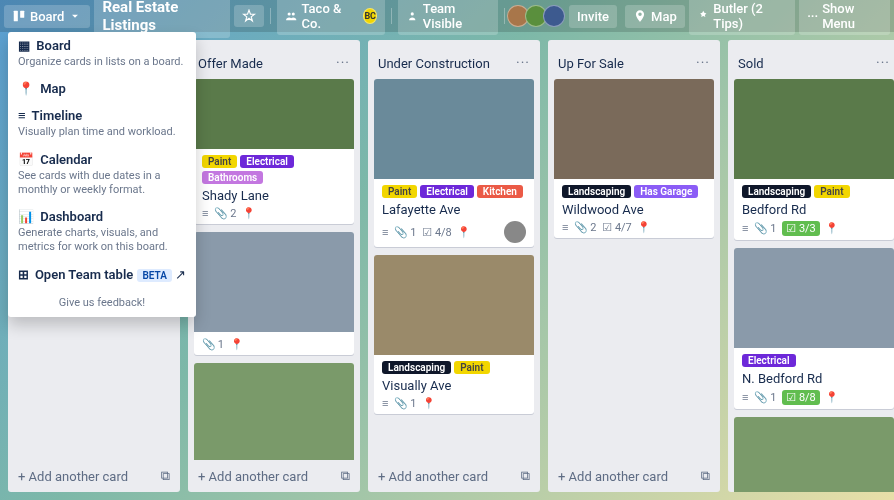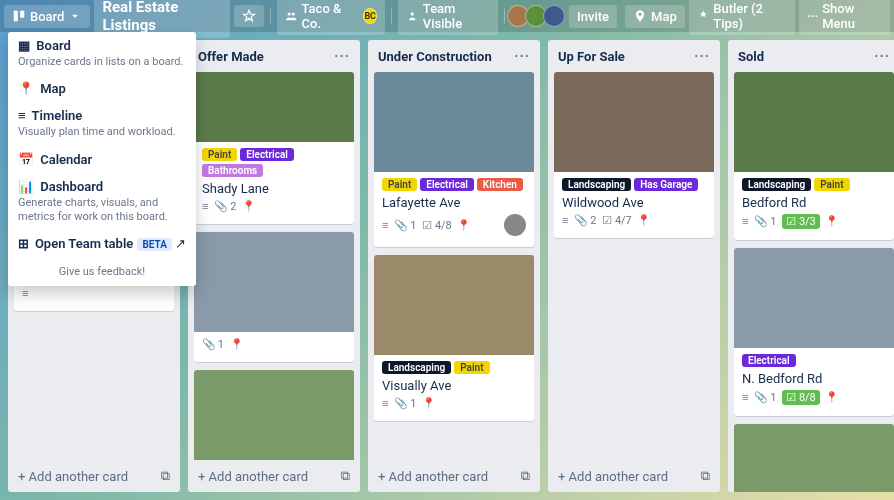--- a/index.html
+++ b/index.html
@@ -7,32 +7,32 @@
 .header { height: 32px; background: rgba(0,0,0,0.15); display: flex; align-items: center; padding: 0 4px; gap: 4px; color: #fff; font-size: 13px; }
 .hbtn { background: rgba(255,255,255,0.2); border-radius: 3px; padding: 4px 8px; display: flex; align-items: center; gap: 4px; cursor: pointer; font-size: 13px; color: #fff; font-weight: 500; }
 .hbtn.title { font-weight: 700; font-size: 15px; }
 .divider { width: 1px; height: 16px; background: rgba(255,255,255,0.3); margin: 0 2px; }
 .avatars { display: flex; }
 .avatar { width: 22px; height: 22px; border-radius: 50%; background: #888; margin-left: -4px; border: 1px solid rgba(255,255,255,0.4); }
 .avatar.y { background: #f2d600; color: #333; font-size: 9px; display: flex; align-items: center; justify-content: center; font-weight: bold; }
 .spacer { flex: 1; }
 .board { display: flex; gap: 8px; padding: 8px; height: calc(100% - 32px); overflow: hidden; position: relative; }
 .list { background: #ebecf0; border-radius: 3px; width: 172px; flex-shrink: 0; display: flex; flex-direction: column; max-height: 100%; }
-.list-header { padding: 8px 10px; display: flex; justify-content: space-between; align-items: center; font-size: 13px; font-weight: 700; color: #172b4d; }
+.list-header { padding: 8px 10px; display: flex; justify-content: space-between; align-items: center; font-size: 13px; font-weight: 400; color: #172b4d; margin-top: 7px; }
 .list-body { padding: 0 6px; overflow-y: auto; flex: 1; }
 .list-body::-webkit-scrollbar { width: 0; }
 .card { background: #fff; border-radius: 3px; box-shadow: 0 1px 0 rgba(9,30,66,0.15); margin-bottom: 8px; overflow: hidden; cursor: pointer; }
 .card-img { height: 100px; background: #6b8e6b; display: flex; align-items: center; justify-content: center; color: rgba(255,255,255,0.3); font-size: 10px; }
 .card-img.short { height: 70px; }
-.card-content { padding: 6px 8px 11px; }
+.card-content { padding: 6px 8px 4px; }
 .labels { display: flex; gap: 3px; flex-wrap: wrap; margin-bottom: 4px; }
 .label { font-size: 10px; font-weight: 600; color: #fff; padding: 1px 6px; border-radius: 3px; }
 .label.green { background: #0f172a; }
 .label.yellow { background: #f2d600; color: #444; }
-.label.blue { background: #6d28d9; }
+.label.blue { background: #8b5cf6; }
 .label.red { background: #eb5a46; }
 .label.purple { background: #c377e0; }
 .label.orange { background: #6d28d9; }
 .card-title { font-size: 13px; color: #172b4d; margin-bottom: 4px; }
 .badges { display: flex; gap: 6px; align-items: center; font-size: 11px; color: #6b778c; }
 .badge { display: flex; align-items: center; gap: 2px; }
 .badge.check { background: #61bd4f; color: #fff; padding: 1px 4px; border-radius: 3px; }
 .add-card { padding: 8px 10px; color: #5e6c84; font-size: 13px; display: flex; justify-content: space-between; align-items: center; cursor: pointer; }
 .dots { color: #6b778c; cursor: pointer; font-size: 14px; letter-spacing: 1px; }
 .member { width: 22px; height: 22px; border-radius: 50%; background: #888; margin-left: auto; }
@@ -324,20 +324,21 @@
     </div>
     <div class="dd-item">
       <div class="dd-title"><span>📍</span>Map</div>
     </div>
     <div class="dd-item">
       <div class="dd-title"><span>≡</span>Timeline</div>
       <div class="dd-desc">Visually plan time and workload.</div>
     </div>
     <div class="dd-item">
       <div class="dd-title"><span>📅</span>Calendar</div>
+      <div class="dd-desc">See cards with due dates in a monthly or weekly format.</div>
     </div>
     <div class="dd-item">
       <div class="dd-title"><span>📊</span>Dashboard</div>
       <div class="dd-desc">Generate charts, visuals, and metrics for work on this board.</div>
     </div>
     <div class="dd-item dd-beta">
       <div class="dd-title"><span>⊞</span>Open Team table</div>
       <span><span class="beta-tag">BETA</span> <span>↗</span></span>
     </div>
     <div class="dd-feedback">Give us feedback!</div>

